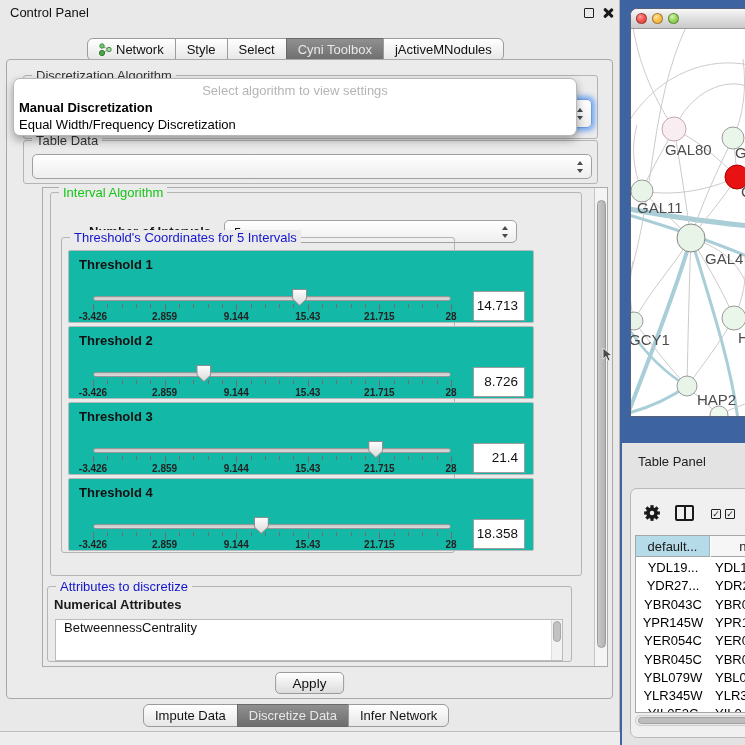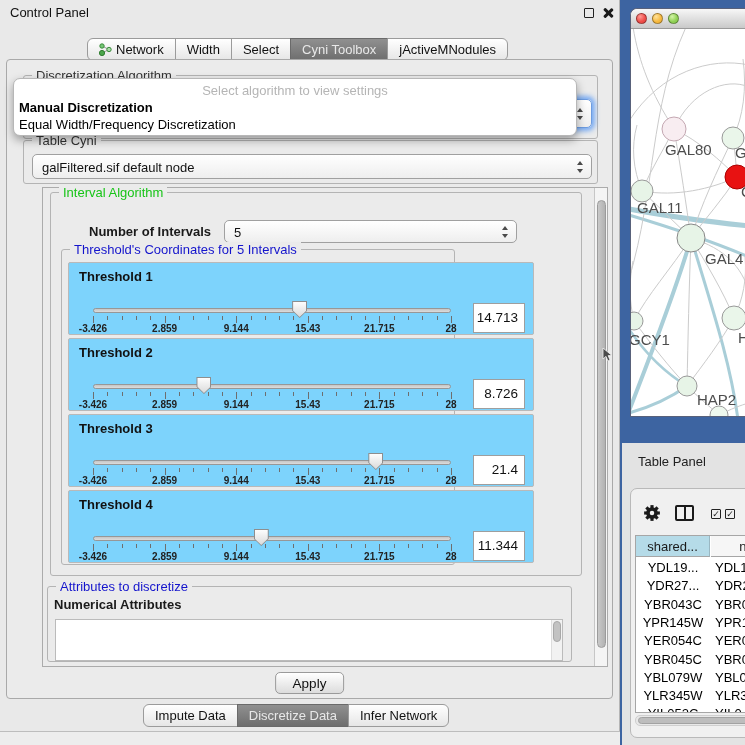--- a/index.html
+++ b/index.html
@@ -50,21 +50,21 @@
            border:1px solid #b7b7b7; border-radius:7px; box-shadow:0 4px 10px rgba(0,0,0,.35); }
   .popup .hint { position:absolute; left:0; right:0; top:4px; text-align:center; font-size:13px; color:#b5b5b5; }
   .popup-item { position:absolute; left:5px; font-size:13px; color:#000; white-space:nowrap; }
   .popup-item.bold { font-weight:bold; }
 
   .scrollpane { left:35px; top:127px; width:566px; height:480px; border:1px solid #ababab; background:#ebebeb; }
 
   .vscroll { position:absolute; right:0; top:0; width:13px; height:100%; background:#f4f4f4; border-left:1px solid #c6c6c6; }
   .vthumb { position:absolute; left:1.5px; width:9px; background:linear-gradient(90deg,#c9c9c9,#b2b2b2); border:1px solid #9b9b9b; border-radius:5px; }
 
-  .thr-panel { position:absolute; left:6px; width:466px; height:73px; border:1px solid #b9b9b9; border-radius:2px; background:#7dd3fc; }
+  .thr-panel { position:absolute; left:6px; width:466px; height:73px; border:1px solid #b9b9b9; border-radius:2px; background:#14b8a6; }
   .thr-label { position:absolute; left:10px; top:6px; font-size:13px; font-weight:bold; color:#111; }
   .thr-track { position:absolute; left:24px; top:45px; width:358px; height:5px; border:1px solid #979797;
                border-radius:3px; background:linear-gradient(#c6c6c6,#dcdcdc); }
   .thr-thumb { position:absolute; top:38px; width:15px; height:17px;
                clip-path:polygon(0 0,100% 0,100% 58%,50% 100%,0 58%); background:#8e8e8e; }
   .thr-thumb .in { position:absolute; left:1px; top:1px; width:13px; height:15px;
                clip-path:polygon(0 0,100% 0,100% 58%,50% 100%,0 58%); background:linear-gradient(#fdfdfd,#dadada); }
   .tick { position:absolute; width:1px; background:#6e6e6e; }
   .tick-lab { position:absolute; top:60px; transform:translateX(-50%); font-size:10px; font-weight:bold; color:#222; white-space:nowrap; }
   .thr-value { position:absolute; left:404px; top:40px; width:52px; height:30px; background:#fff;
@@ -132,21 +132,21 @@
               <line x1="3" y1="3" x2="10" y2="6.5" stroke="#9a9a9a"></line>
               <line x1="3" y1="10" x2="10" y2="6.5" stroke="#9a9a9a"></line>
               <circle cx="3" cy="3" r="2.2" fill="#76c776" stroke="#3c8c3c"></circle>
               <circle cx="3" cy="10" r="2.6" fill="#4ca64c" stroke="#2f7d2f"></circle>
               <circle cx="10" cy="6.5" r="2.2" fill="#a8dca8" stroke="#3c8c3c"></circle>
             </svg>
           </span>
           <span>Network</span>
         </div>
         <div class="tab">
-          <span>Width</span>
+          <span>Style</span>
         </div>
         <div class="tab">
           <span>Select</span>
         </div>
         <div class="tab sel">
           <span>Cyni Toolbox</span>
         </div>
         <div class="tab">
           <span>jActiveMNodules</span>
         </div>
@@ -158,44 +158,43 @@
         <span class="group-title">Discretization Algorithm</span>
         <div class="combo focusring" style="left:8px; top:23px; width:560px; height:29px;">
           <span class="arrows">
               <b class="up"></b>
               <b class="dn"></b>
             </span>
         </div>
       </div>
 
       <div class="group" style="left:16px; top:80px; width:575px; height:44px;">
-        <span class="group-title">Table Cyni</span>
+        <span class="group-title">Table Data</span>
         <div class="combo" style="left:8px; top:13px; width:560px; height:25px;">
-          <span class="val" style="line-height:25px;">galFiltered.sif default node</span>
           <span class="arrows">
               <b class="up"></b>
               <b class="dn"></b>
             </span>
         </div>
       </div>
 
       <div class="abs scrollpane">
 
         <div class="group" style="left:7px; top:4px; width:532px; height:384px;">
           <span class="group-title green">Interval Algorithm</span>
           <span class="ni-label">Number of Intervals</span>
           <div class="combo" style="left:173px; top:27px; width:293px; height:23px;">
             <span class="val">5</span>
             <span class="arrows">
                 <b class="up"></b>
                 <b class="dn"></b>
               </span>
           </div>
 
-          <div class="group" style="left:10px; top:56px; width:394px; height:316px;">
+          <div class="group" style="left:10px; top:44px; width:394px; height:316px;">
             <span class="group-title blue">Threshold's Coordinates for 5 Intervals</span>
             <div id="thresholds">
                 <div class="thr-panel" style="top: 12px;">
                   <div class="thr-label">Threshold 1</div>
                   <div class="thr-track"></div>
                   <div class="tick" style="left: 24px; top: 53px; height: 7px;"></div>
                   <div class="tick" style="left: 38.32px; top: 53px; height: 4px;"></div>
                   <div class="tick" style="left: 52.64px; top: 53px; height: 4px;"></div>
                   <div class="tick" style="left: 66.96px; top: 53px; height: 4px;"></div>
                   <div class="tick" style="left: 81.28px; top: 53px; height: 4px;"></div>
@@ -342,31 +341,32 @@
                   <div class="tick" style="left: 382px; top: 53px; height: 7px;"></div>
                   <div class="tick-lab" style="left: 24px;">-3.426</div>
                   <div class="tick-lab" style="left: 95.6px;">2.859</div>
                   <div class="tick-lab" style="left: 167.2px;">9.144</div>
                   <div class="tick-lab" style="left: 238.8px;">15.43</div>
                   <div class="tick-lab" style="left: 310.4px;">21.715</div>
                   <div class="tick-lab" style="left: 382px;">28</div>
                   <div class="thr-thumb" style="left: 184.757px;">
                     <div class="in"></div>
                   </div>
-                  <div class="thr-value">11.344</div>
+                  <div class="thr-value">18.358</div>
                 </div>
               </div>
           </div>
         </div>
 
         <div class="group" style="left:4px; top:398px; width:525px; height:76px;">
           <span class="group-title blue">Attributes to discretize</span>
           <span class="attrs-label">Numerical Attributes</span>
           <div class="list" id="attr-list">
 
+              <div class="list-item">BetweennessCentrality</div>
               <div class="list-scroll">
                 <div class="list-thumb"></div>
               </div>
             </div>
         </div>
 
         <div class="vscroll">
           <div class="vthumb" style="top:12px; height:448px;"></div>
         </div>
       </div>
@@ -471,21 +471,21 @@
           <circle cx="8" cy="8" r="2" fill="#f0f0f0"></circle>
         </svg>
         <span class="split-ic" style="left:44px; top:16px;">
             <i></i>
           </span>
         <span class="cb" style="left:80px; top:20px;"></span>
         <span class="cb" style="left:94px; top:20px;"></span>
 
         <div class="tbl">
           <div id="tbl-head">
-              <div class="tbl-head-cell" style="left: 0px; width: 74px; background: rgb(181, 219, 232); border-right: 1px solid rgb(154, 183, 194); border-bottom: 1px solid rgb(166, 166, 166);">shared...</div>
+              <div class="tbl-head-cell" style="left: 0px; width: 74px; background: rgb(181, 219, 232); border-right: 1px solid rgb(154, 183, 194); border-bottom: 1px solid rgb(166, 166, 166);">default...</div>
               <div class="tbl-head-cell" style="left: 75px; width: 90px; background: rgb(246, 246, 246); border-right: 1px solid rgb(154, 183, 194); border-bottom: 1px solid rgb(166, 166, 166);">name</div>
             </div>
           <div id="tbl-body">
               <div class="tbl-row" style="top: 24px;">
                 <span class="c1">YDL19...</span>
                 <span class="c2">YDL1</span>
               </div>
               <div class="tbl-row" style="top: 42.3px;">
                 <span class="c1">YDR27...</span>
                 <span class="c2">YDR2</span>

